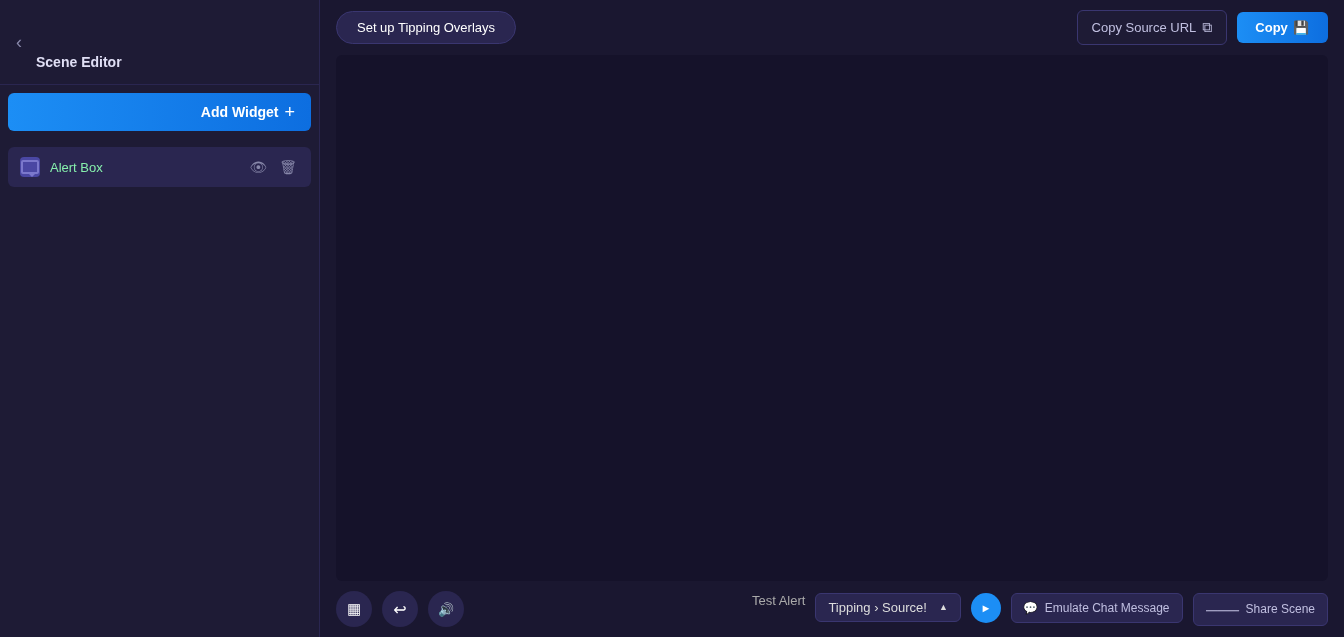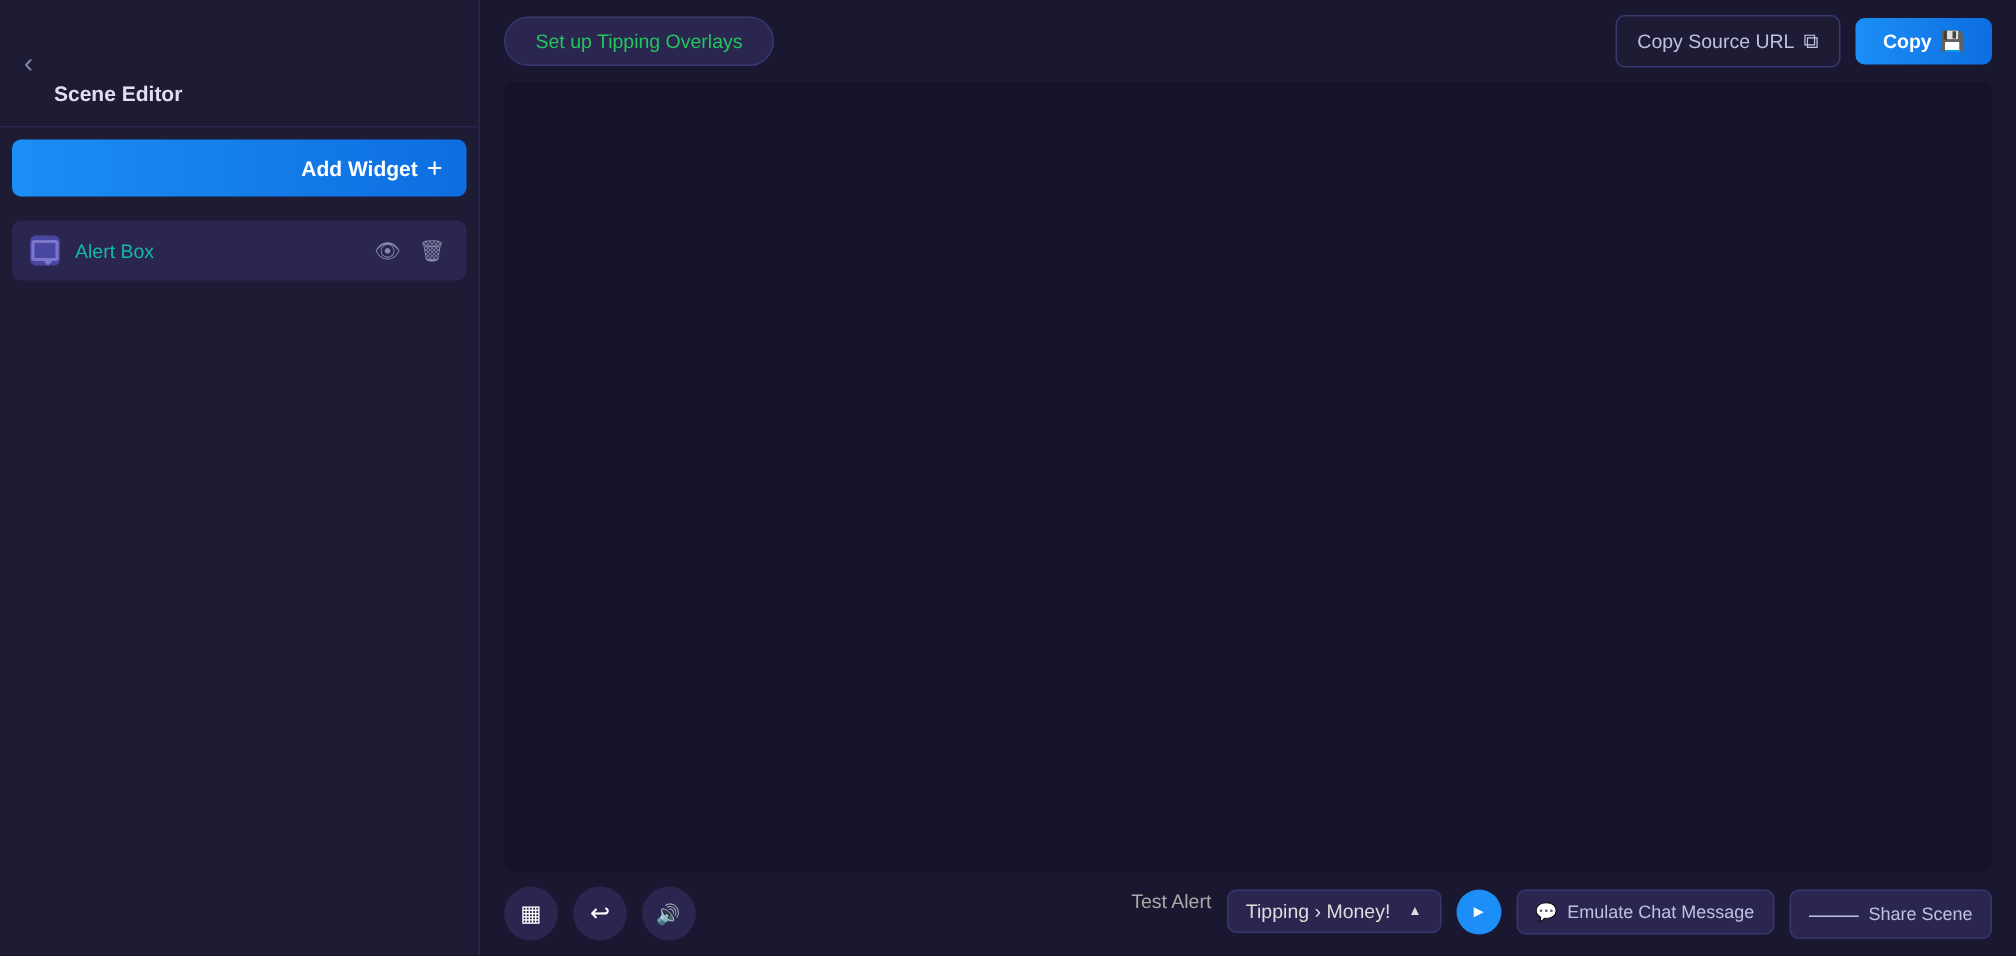--- a/index.html
+++ b/index.html
@@ -95,21 +95,21 @@
       align-items: center;
       justify-content: center;
       font-size: 10px;
       color: #ccc;
       flex-shrink: 0;
     }
 
     .widget-item-label {
       flex: 1;
       font-size: 13px;
-      color: #14b8a6;
+      color: #86efac;
     }
 
     .widget-item-actions {
       display: flex;
       gap: 8px;
       align-items: center;
     }
 
     .widget-action-btn {
       background: none;
@@ -134,21 +134,21 @@
       display: flex;
       align-items: center;
       justify-content: space-between;
       padding: 10px 16px;
     }
 
     .setup-btn {
       background: #2a2650;
       border: 1px solid #3a3670;
       border-radius: 20px;
-      color: #22c55e;
+      color: #ffffff;
       font-size: 13px;
       padding: 8px 20px;
       cursor: pointer;
     }
 
     .toolbar-right {
       display: flex;
       gap: 10px;
       align-items: center;
     }
@@ -353,21 +353,21 @@
     <button class="bottom-tool-btn btn-dark">
       <span style="font-size:16px;">↩</span>
     </button>
     <button class="bottom-tool-btn btn-dark">
       <span style="font-size:13px;">🔊</span>
     </button>
 
     <div class="bottom-right">
       <span class="test-alert-label">Test Alert</span>
       <div class="test-alert-select">
-        <span>Tipping › Money!</span>
+        <span>Tipping › Source!</span>
         <span style="font-size:9px;margin-left:6px;">▲</span>
       </div>
       <button class="test-alert-go-btn">
         <span style="font-size:11px;">►</span>
       </button>
       <button class="emulate-btn">
         <span>💬</span>
         <span>Emulate Chat Message</span>
       </button>
       <button class="share-btn">

